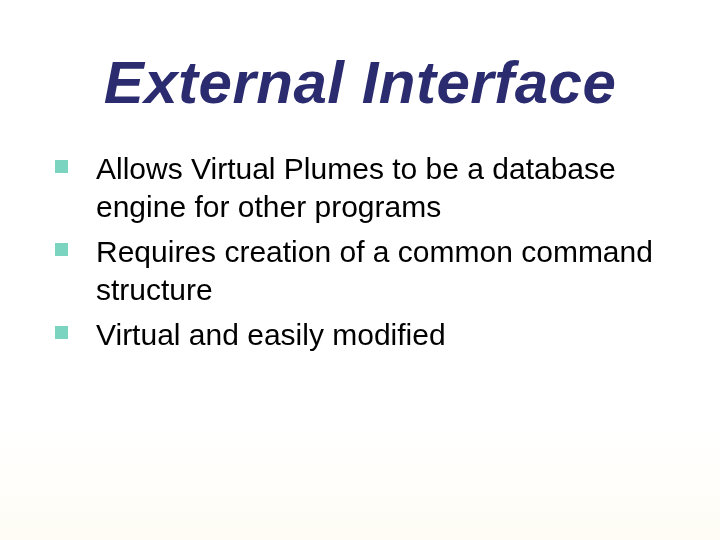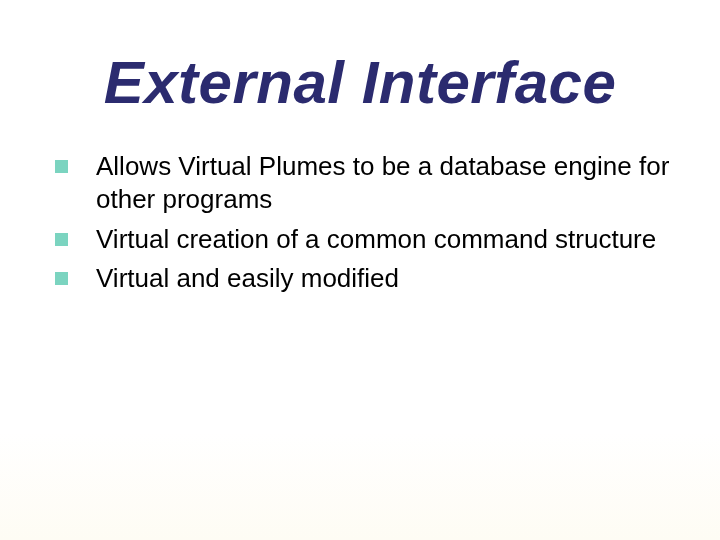--- a/index.html
+++ b/index.html
@@ -44,37 +44,37 @@
   .bullet {
     flex: 0 0 auto;
     width: 13px;
     height: 13px;
     background: #7bd4c0;
     margin-top: 10px;
     margin-right: 28px;
   }
   .text {
     flex: 1 1 auto;
-    font-size: 26px;
+    font-size: 30px;
     line-height: 1.28;
     color: #000;
   }
 </style>
 </head>
 <body>
 
 <div class="slide">
   <div class="title">External Interface</div>
   <div class="body">
     <div class="item">
       <div class="bullet"></div>
       <div class="text">Allows Virtual Plumes to be a database engine for other programs</div>
     </div>
     <div class="item">
       <div class="bullet"></div>
-      <div class="text">Virtual creation of a common command structure</div>
+      <div class="text">Requires creation of a common command structure</div>
     </div>
     <div class="item">
       <div class="bullet"></div>
       <div class="text">Virtual and easily modified</div>
     </div>
   </div>
 </div>
 
 </body></html>

